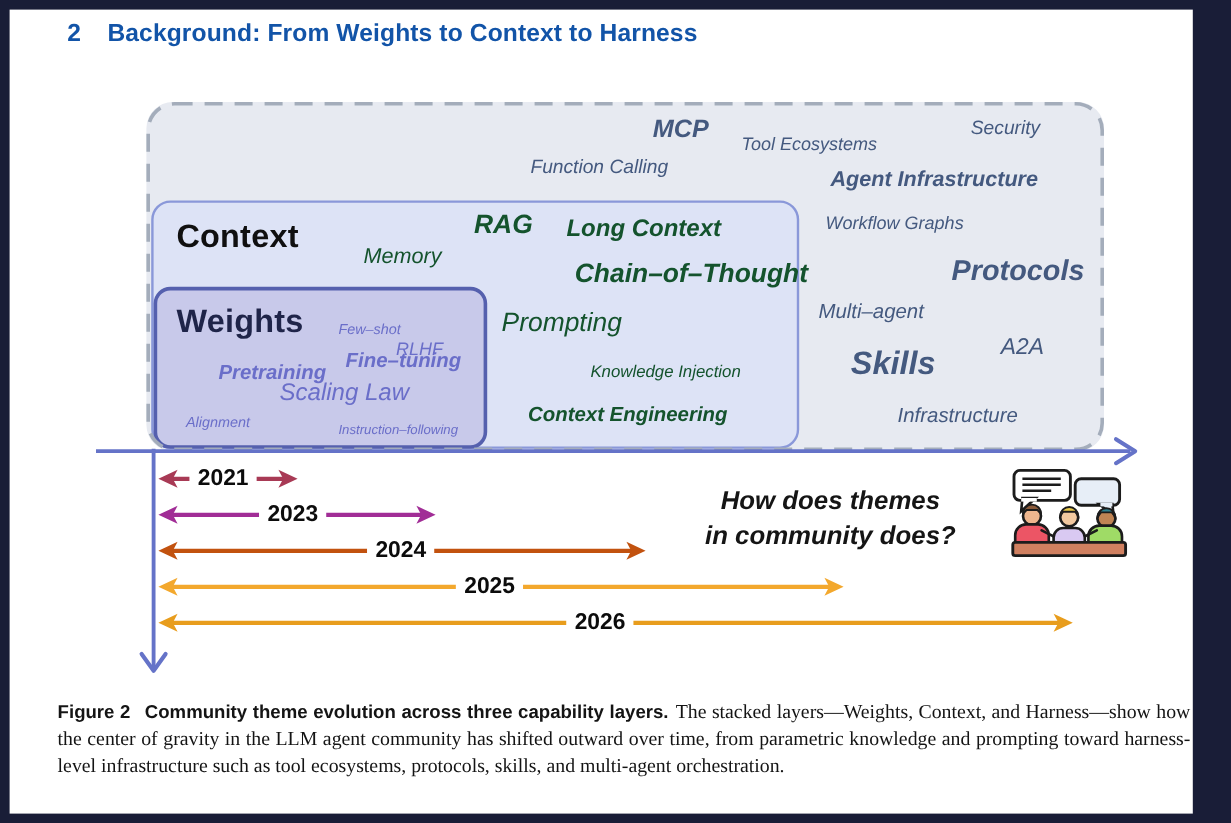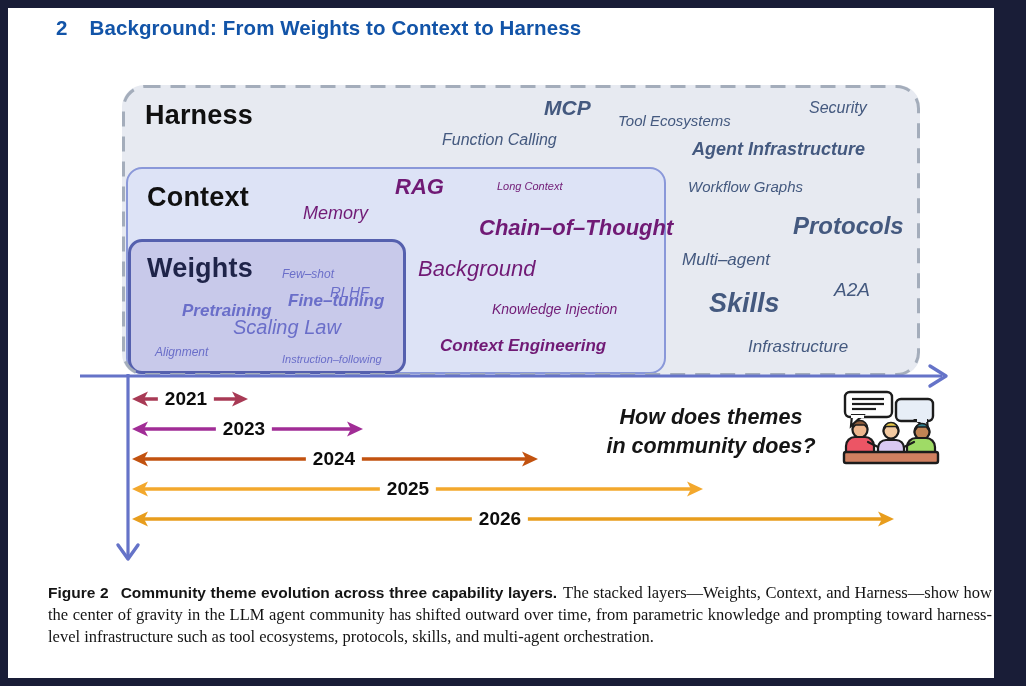--- a/index.html
+++ b/index.html
@@ -31,40 +31,40 @@
     background:#dde3f6; border:2.5px solid #8a98d9; border-radius:16px;
   }
   .box-weights {
     left:120px; top:231px; width:278px; height:135px;
     background:#c8c9ea; border:3px solid #5560ae; border-radius:14px;
   }
   
   .term { position:absolute; z-index:2; white-space:nowrap; font-style:italic; }
   .layer-title { font-style:normal; font-weight:700; color:#101010; font-size:27px; letter-spacing:0.2px; }
   .t-harness { color:#44597f; }
-  .t-context { color:#701a75; }
+  .t-context { color:#14532d; }
   .t-weights { color:#6a6ec9; }
   .bold { font-weight:700; }
   
   .p-harness-title { left:137px; top:92px; }
   .p-mcp { left:536px; top:88px; font-size:21px; }
   .p-function-calling { left:434px; top:123px; font-size:16px; }
   .p-tool-ecosystems { left:610px; top:104px; font-size:15px; }
   .p-security { left:801px; top:91px; font-size:16px; }
   .p-agent-infrastructure { left:684px; top:131px; font-size:18px; }
   .p-workflow-graphs { left:680px; top:170px; font-size:15px; }
   .p-protocols { left:785px; top:204px; font-size:24px; }
   .p-multi-agent { left:674px; top:242px; font-size:17px; }
   .p-a2a { left:826px; top:271px; font-size:19px; }
   .p-skills { left:701px; top:280px; font-size:27px; }
   .p-orchestration { left:740px; top:329px; font-size:17px; }
   
   .p-context-title { left:139px; top:174px; }
   .p-rag { left:387px; top:166px; font-size:22px; }
-  .p-long-context { left:489px; top:172px; font-size:11px; }
+  .p-long-context { left:464px; top:172px; font-size:20px;font-weight:bold; }
   .p-memory { left:295px; top:195px; font-size:18px; }
   .p-chain-of-thought { left:427px; top:207px; font-size:22px;margin-left:44px; }
   .p-prompting { left:410px; top:248px; font-size:22px; }
   .p-knowledge-injection { left:484px; top:293px; font-size:14px; }
   .p-context-engineering { left:432px; top:328px; font-size:17px; }
   
   .p-weights-title { left:139px; top:245px; color:#1f2449; }
   .p-few-shot { left:274px; top:259px; font-size:12px; }
   .p-rlhf { left:322px; top:275px; font-size:15px; }
   .p-pretraining { left:132px; top:293px; font-size:17px;margin-left:42px; }
@@ -75,21 +75,21 @@
   
   .overlay { position:absolute; left:0; top:0; z-index:3; pointer-events:none; }
   
   .ylabel {
     position:absolute; z-index:4; transform:translateX(-50%);
     background:#ffffff; padding:0 7px;
     font-weight:700; font-size:19px; color:#0c0c0c;
   }
   
   .question {
-    position:absolute; left:574px; top:395px; width:258px; z-index:4;
+    position:absolute; left:555px; top:395px; width:258px; z-index:4;
     font-style:italic; font-weight:600; font-size:21.5px; color:#151515;
     text-align:center; line-height:29px;
   }
   
   .people-icon { position:absolute; left:830px; top:382px; z-index:4; }
   
   .caption {
     position:absolute; left:40px; top:574px; width:944px; z-index:2;
     font-family:"Liberation Serif", serif; font-size:16.5px; line-height:22px;
     color:#141414; text-align:justify;
@@ -107,39 +107,38 @@
   <div class="content">
 
     <div class="heading">
       <span class="num">2</span><span>Background: From Weights to Context to Harness</span>
     </div>
 
     <div class="box box-harness"></div>
     <div class="box box-context"></div>
     <div class="box box-weights"></div>
 
-    <span class="term layer-title p-harness-title">Harness</span>
     <span class="term t-harness bold p-mcp">MCP</span>
     <span class="term t-harness p-function-calling">Function Calling</span>
     <span class="term t-harness p-tool-ecosystems">Tool Ecosystems</span>
     <span class="term t-harness p-security">Security</span>
     <span class="term t-harness bold p-agent-infrastructure">Agent Infrastructure</span>
     <span class="term t-harness p-workflow-graphs">Workflow Graphs</span>
     <span class="term t-harness bold p-protocols">Protocols</span>
     <span class="term t-harness p-multi-agent">Multi–agent</span>
     <span class="term t-harness p-a2a">A2A</span>
     <span class="term t-harness bold p-skills">Skills</span>
     <span class="term t-harness p-orchestration">Infrastructure</span>
 
     <span class="term layer-title p-context-title">Context</span>
     <span class="term t-context bold p-rag">RAG</span>
     <span class="term t-context p-long-context">Long Context</span>
     <span class="term t-context p-memory">Memory</span>
     <span class="term t-context bold p-chain-of-thought">Chain–of–Thought</span>
-    <span class="term t-context p-prompting">Background</span>
+    <span class="term t-context p-prompting">Prompting</span>
     <span class="term t-context p-knowledge-injection">Knowledge Injection</span>
     <span class="term t-context bold p-context-engineering">Context Engineering</span>
 
     <span class="term layer-title p-weights-title">Weights</span>
     <span class="term t-weights p-few-shot">Few–shot</span>
     <span class="term t-weights p-rlhf">RLHF</span>
     <span class="term t-weights bold p-pretraining">Pretraining</span>
     <span class="term t-weights bold p-fine-tuning">Fine–tuning</span>
     <span class="term t-weights p-scaling-law">Scaling Law</span>
     <span class="term t-weights p-alignment">Alignment</span>

